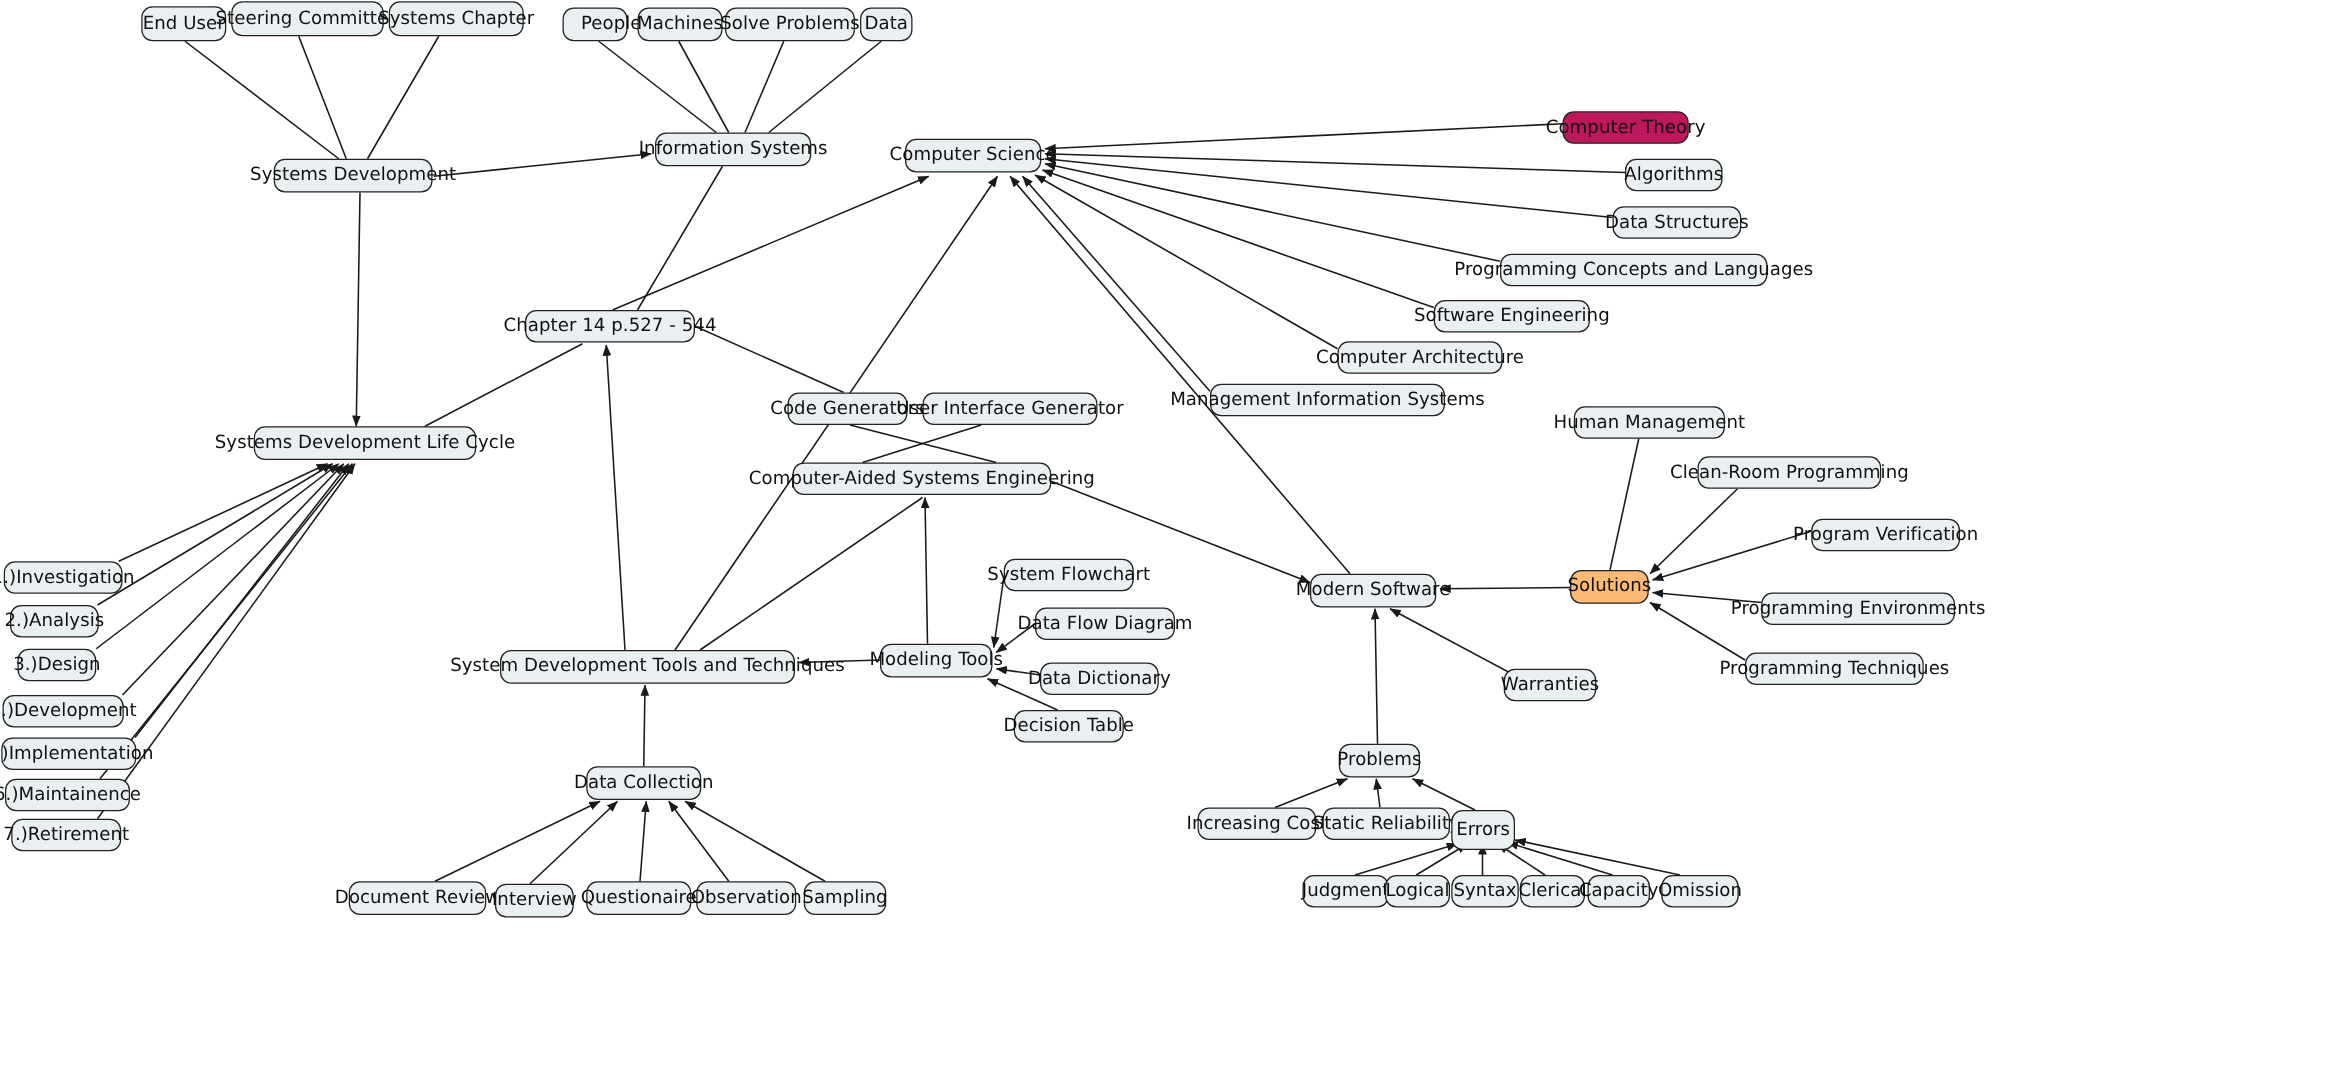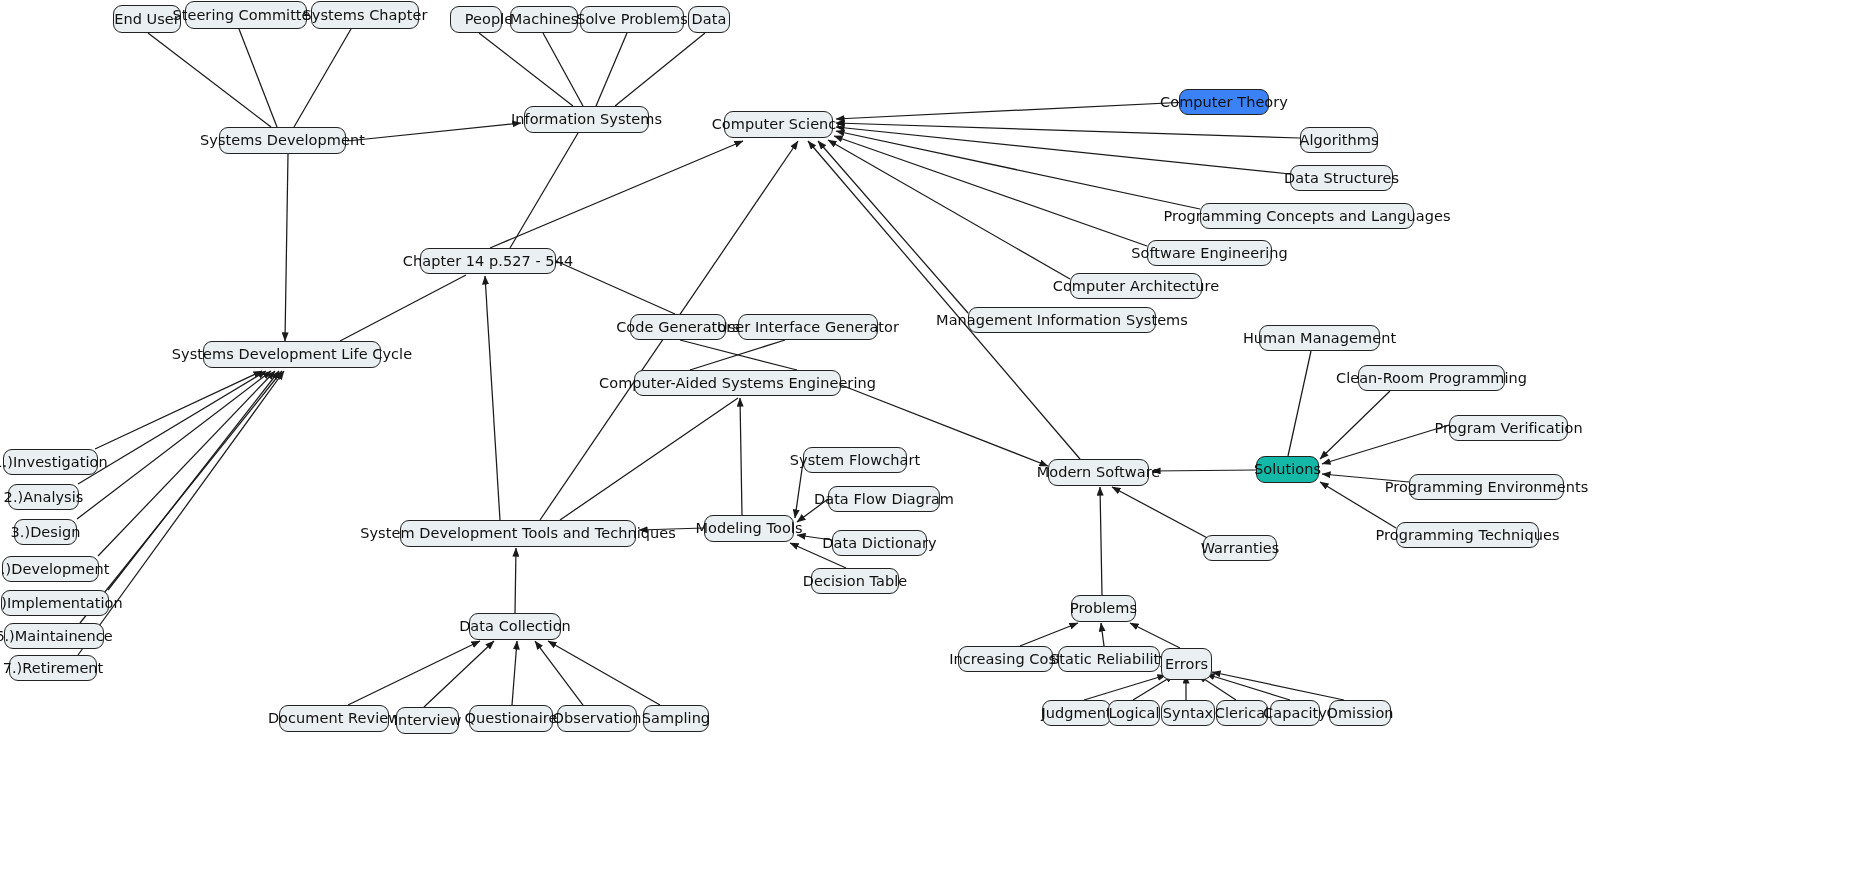--- a/index.html
+++ b/index.html
@@ -121,21 +121,21 @@
       <div class="node" style="left: 113px; top: 5px; width: 68px; height: 28px; background: rgb(234, 240, 242); border-color: rgb(34, 34, 34);">End User</div>
       <div class="node" style="left: 185px; top: 1px; width: 122px; height: 28px; background: rgb(234, 240, 242); border-color: rgb(34, 34, 34);">Steering Committee</div>
       <div class="node" style="left: 311px; top: 1px; width: 108px; height: 28px; background: rgb(234, 240, 242); border-color: rgb(34, 34, 34);">Systems Chapter</div>
       <div class="node" style="left: 450px; top: 6px; width: 52px; height: 27px; background: rgb(234, 240, 242); border-color: rgb(34, 34, 34); padding-left: 35px;">People</div>
       <div class="node" style="left: 510px; top: 6px; width: 68px; height: 27px; background: rgb(234, 240, 242); border-color: rgb(34, 34, 34);">Machines</div>
       <div class="node" style="left: 580px; top: 6px; width: 104px; height: 27px; background: rgb(234, 240, 242); border-color: rgb(34, 34, 34);">Solve Problems</div>
       <div class="node" style="left: 688px; top: 6px; width: 42px; height: 27px; background: rgb(234, 240, 242); border-color: rgb(34, 34, 34);">Data</div>
       <div class="node" style="left: 219px; top: 127px; width: 127px; height: 27px; background: rgb(234, 240, 242); border-color: rgb(34, 34, 34);">Systems Development</div>
       <div class="node" style="left: 524px; top: 106px; width: 125px; height: 27px; background: rgb(234, 240, 242); border-color: rgb(34, 34, 34);">Information Systems</div>
       <div class="node" style="left: 724px; top: 111px; width: 109px; height: 27px; background: rgb(234, 240, 242); border-color: rgb(34, 34, 34);">Computer Science</div>
-      <div class="node" style="left: 1179px; top: 89px; width: 90px; height: 26px; background: #3b82f6; border-color: rgb(34, 34, 34);">Computer Theory</div>
+      <div class="node" style="left: 1250px; top: 89px; width: 101px; height: 26px; background: #be185d; border-color: rgb(34, 34, 34);">Computer Theory</div>
       <div class="node" style="left: 1300px; top: 127px; width: 78px; height: 26px; background: rgb(234, 240, 242); border-color: rgb(34, 34, 34);">Algorithms</div>
       <div class="node" style="left: 1290px; top: 165px; width: 103px; height: 26px; background: rgb(234, 240, 242); border-color: rgb(34, 34, 34);">Data Structures</div>
       <div class="node" style="left: 1200px; top: 203px; width: 214px; height: 26px; background: rgb(234, 240, 242); border-color: rgb(34, 34, 34);">Programming Concepts and Languages</div>
       <div class="node" style="left: 1147px; top: 240px; width: 125px; height: 26px; background: rgb(234, 240, 242); border-color: rgb(34, 34, 34);">Software Engineering</div>
       <div class="node" style="left: 1070px; top: 273px; width: 132px; height: 26px; background: rgb(234, 240, 242); border-color: rgb(34, 34, 34);">Computer Architecture</div>
       <div class="node" style="left: 968px; top: 307px; width: 188px; height: 26px; background: rgb(234, 240, 242); border-color: rgb(34, 34, 34);">Management Information Systems</div>
       <div class="node" style="left: 420px; top: 248px; width: 136px; height: 26px; background: rgb(234, 240, 242); border-color: rgb(34, 34, 34);">Chapter 14 p.527 - 544</div>
       <div class="node" style="left: 203px; top: 341px; width: 178px; height: 27px; background: rgb(234, 240, 242); border-color: rgb(34, 34, 34);">Systems Development Life Cycle</div>
       <div class="node" style="left: 3px; top: 449px; width: 95px; height: 26px; background: rgb(234, 240, 242); border-color: rgb(34, 34, 34);">1.)Investigation</div>
       <div class="node" style="left: 8px; top: 484px; width: 71px; height: 26px; background: rgb(234, 240, 242); border-color: rgb(34, 34, 34);">2.)Analysis</div>
@@ -144,21 +144,21 @@
       <div class="node" style="left: 1px; top: 590px; width: 108px; height: 26px; background: rgb(234, 240, 242); border-color: rgb(34, 34, 34);">5.)Implementation</div>
       <div class="node" style="left: 4px; top: 623px; width: 100px; height: 26px; background: rgb(234, 240, 242); border-color: rgb(34, 34, 34);">6.)Maintainence</div>
       <div class="node" style="left: 9px; top: 655px; width: 88px; height: 26px; background: rgb(234, 240, 242); border-color: rgb(34, 34, 34);">7.)Retirement</div>
       <div class="node" style="left: 630px; top: 314px; width: 96px; height: 26px; background: rgb(234, 240, 242); border-color: rgb(34, 34, 34);">Code Generators</div>
       <div class="node" style="left: 738px; top: 314px; width: 140px; height: 26px; background: rgb(234, 240, 242); border-color: rgb(34, 34, 34);">User Interface Generator</div>
       <div class="node" style="left: 634px; top: 370px; width: 207px; height: 26px; background: rgb(234, 240, 242); border-color: rgb(34, 34, 34);">Computer-Aided Systems Engineering</div>
       <div class="node" style="left: 1048px; top: 459px; width: 101px; height: 27px; background: rgb(234, 240, 242); border-color: rgb(34, 34, 34); text-align: center;">Modern Software</div>
       <div class="node" style="left: 1259px; top: 325px; width: 121px; height: 26px; background: rgb(234, 240, 242); border-color: rgb(34, 34, 34);">Human Management</div>
       <div class="node" style="left: 1358px; top: 365px; width: 147px; height: 26px; background: rgb(234, 240, 242); border-color: rgb(34, 34, 34);">Clean-Room Programming</div>
       <div class="node" style="left: 1449px; top: 415px; width: 119px; height: 26px; background: rgb(234, 240, 242); border-color: rgb(34, 34, 34);">Program Verification</div>
-      <div class="node" style="left: 1256px; top: 456px; width: 63px; height: 27px; background: #14b8a6; border-color: rgb(34, 34, 34);">Solutions</div>
+      <div class="node" style="left: 1256px; top: 456px; width: 63px; height: 27px; background: #fdba74; border-color: rgb(34, 34, 34);">Solutions</div>
       <div class="node" style="left: 1409px; top: 474px; width: 155px; height: 26px; background: rgb(234, 240, 242); border-color: rgb(34, 34, 34);">Programming Environments</div>
       <div class="node" style="left: 1396px; top: 522px; width: 143px; height: 26px; background: rgb(234, 240, 242); border-color: rgb(34, 34, 34);">Programming Techniques</div>
       <div class="node" style="left: 1203px; top: 535px; width: 74px; height: 26px; background: rgb(234, 240, 242); border-color: rgb(34, 34, 34);">Warranties</div>
       <div class="node" style="left: 803px; top: 447px; width: 104px; height: 26px; background: rgb(234, 240, 242); border-color: rgb(34, 34, 34);">System Flowchart</div>
       <div class="node" style="left: 828px; top: 486px; width: 112px; height: 26px; background: rgb(234, 240, 242); border-color: rgb(34, 34, 34);">Data Flow Diagram</div>
       <div class="node" style="left: 832px; top: 530px; width: 95px; height: 26px; background: rgb(234, 240, 242); border-color: rgb(34, 34, 34);">Data Dictionary</div>
       <div class="node" style="left: 811px; top: 568px; width: 88px; height: 26px; background: rgb(234, 240, 242); border-color: rgb(34, 34, 34);">Decision Table</div>
       <div class="node" style="left: 704px; top: 515px; width: 90px; height: 27px; background: rgb(234, 240, 242); border-color: rgb(34, 34, 34);">Modeling Tools</div>
       <div class="node" style="left: 400px; top: 520px; width: 236px; height: 27px; background: rgb(234, 240, 242); border-color: rgb(34, 34, 34);">System Development Tools and Techniques</div>
       <div class="node" style="left: 469px; top: 613px; width: 92px; height: 27px; background: rgb(234, 240, 242); border-color: rgb(34, 34, 34);">Data Collection</div>

